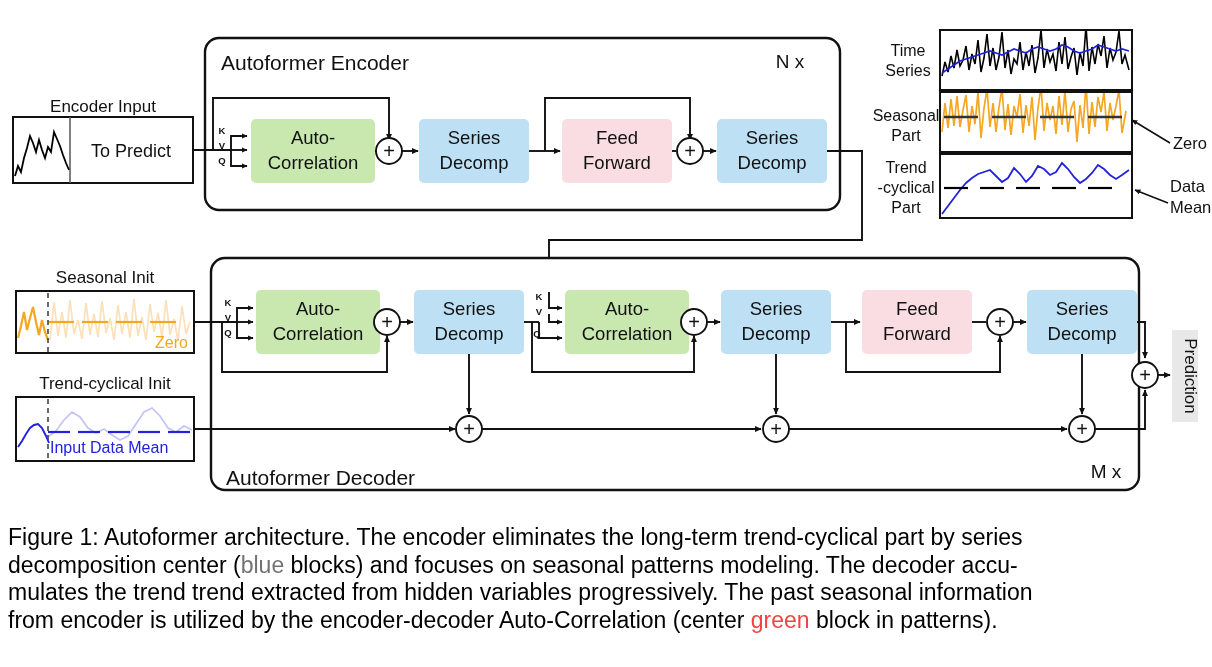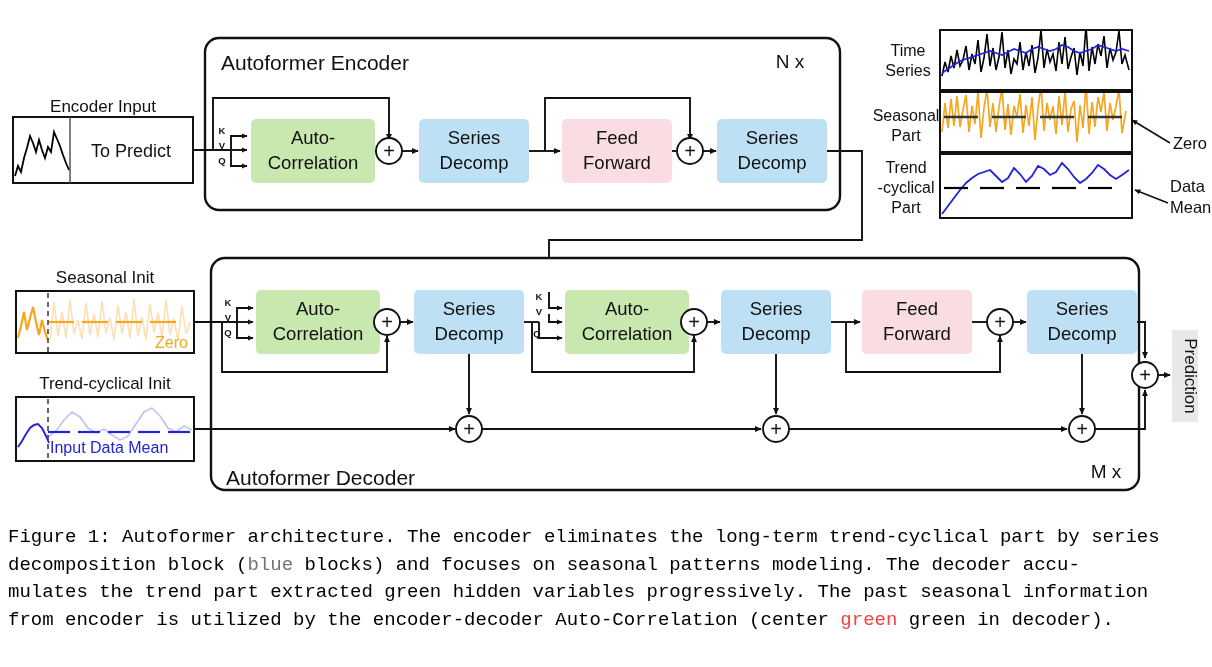--- a/index.html
+++ b/index.html
@@ -4,21 +4,21 @@
 <style>
   html,body{margin:0;padding:0;background:#ffffff;}
   body{width:1212px;height:667px;position:relative;overflow:hidden;
        font-family:"Liberation Sans",sans-serif;color:#1a1a1a;}
 
   #fig{position:absolute;left:0;top:0;width:1212px;height:520px;padding-left:28px;}
   #fig svg{position:absolute;left:0;top:0;}
 
   
   .caption{position:absolute;left:8px;top:524px;width:1198px;
-           font-family:Liberation Mono, monospace;font-size:19px;line-height:27.6px;
+           font-family:Liberation Sans, sans-serif;font-size:23px;line-height:27.6px;
            color:#000;text-align:justify;text-align-last:left;}
   .caption .line{white-space:nowrap;}
   .blue-w{color:#737373;}
   .green-w{color:#ef4444;}
 
   
 </style>
 </head>
 <body>
 
@@ -265,21 +265,21 @@
   <rect x="1172" y="330" width="26" height="92" fill="#e8e8e8"></rect>
   <text x="1185" y="376" font-family="Liberation Sans, sans-serif" font-size="17" fill="#111" text-anchor="middle" transform="rotate(90,1185,376)">Prediction</text>
 </svg>
 </div>
 
 <div class="caption">
   <div class="line">
     <span>Figure 1: Autoformer architecture. The encoder eliminates the long-term trend-cyclical part by series</span>
   </div>
   <div class="line">
-    <span>decomposition block (</span><span class="blue-w">blue</span><span> blocks) and focuses on seasonal patterns modeling. The decoder accu-</span>
-  </div>
-  <div class="line">
-    <span>mulates the trend part extracted green hidden variables progressively. The past seasonal information</span>
-  </div>
-  <div class="line">
-    <span>from encoder is utilized by the encoder-decoder Auto-Correlation (center </span><span class="green-w">green</span><span> green in decoder).</span>
+    <span>decomposition center (</span><span class="blue-w">blue</span><span> blocks) and focuses on seasonal patterns modeling. The decoder accu-</span>
+  </div>
+  <div class="line">
+    <span>mulates the trend trend extracted from hidden variables progressively. The past seasonal information</span>
+  </div>
+  <div class="line">
+    <span>from encoder is utilized by the encoder-decoder Auto-Correlation (center </span><span class="green-w">green</span><span> block in patterns).</span>
   </div>
 </div>
 
 </body></html>

